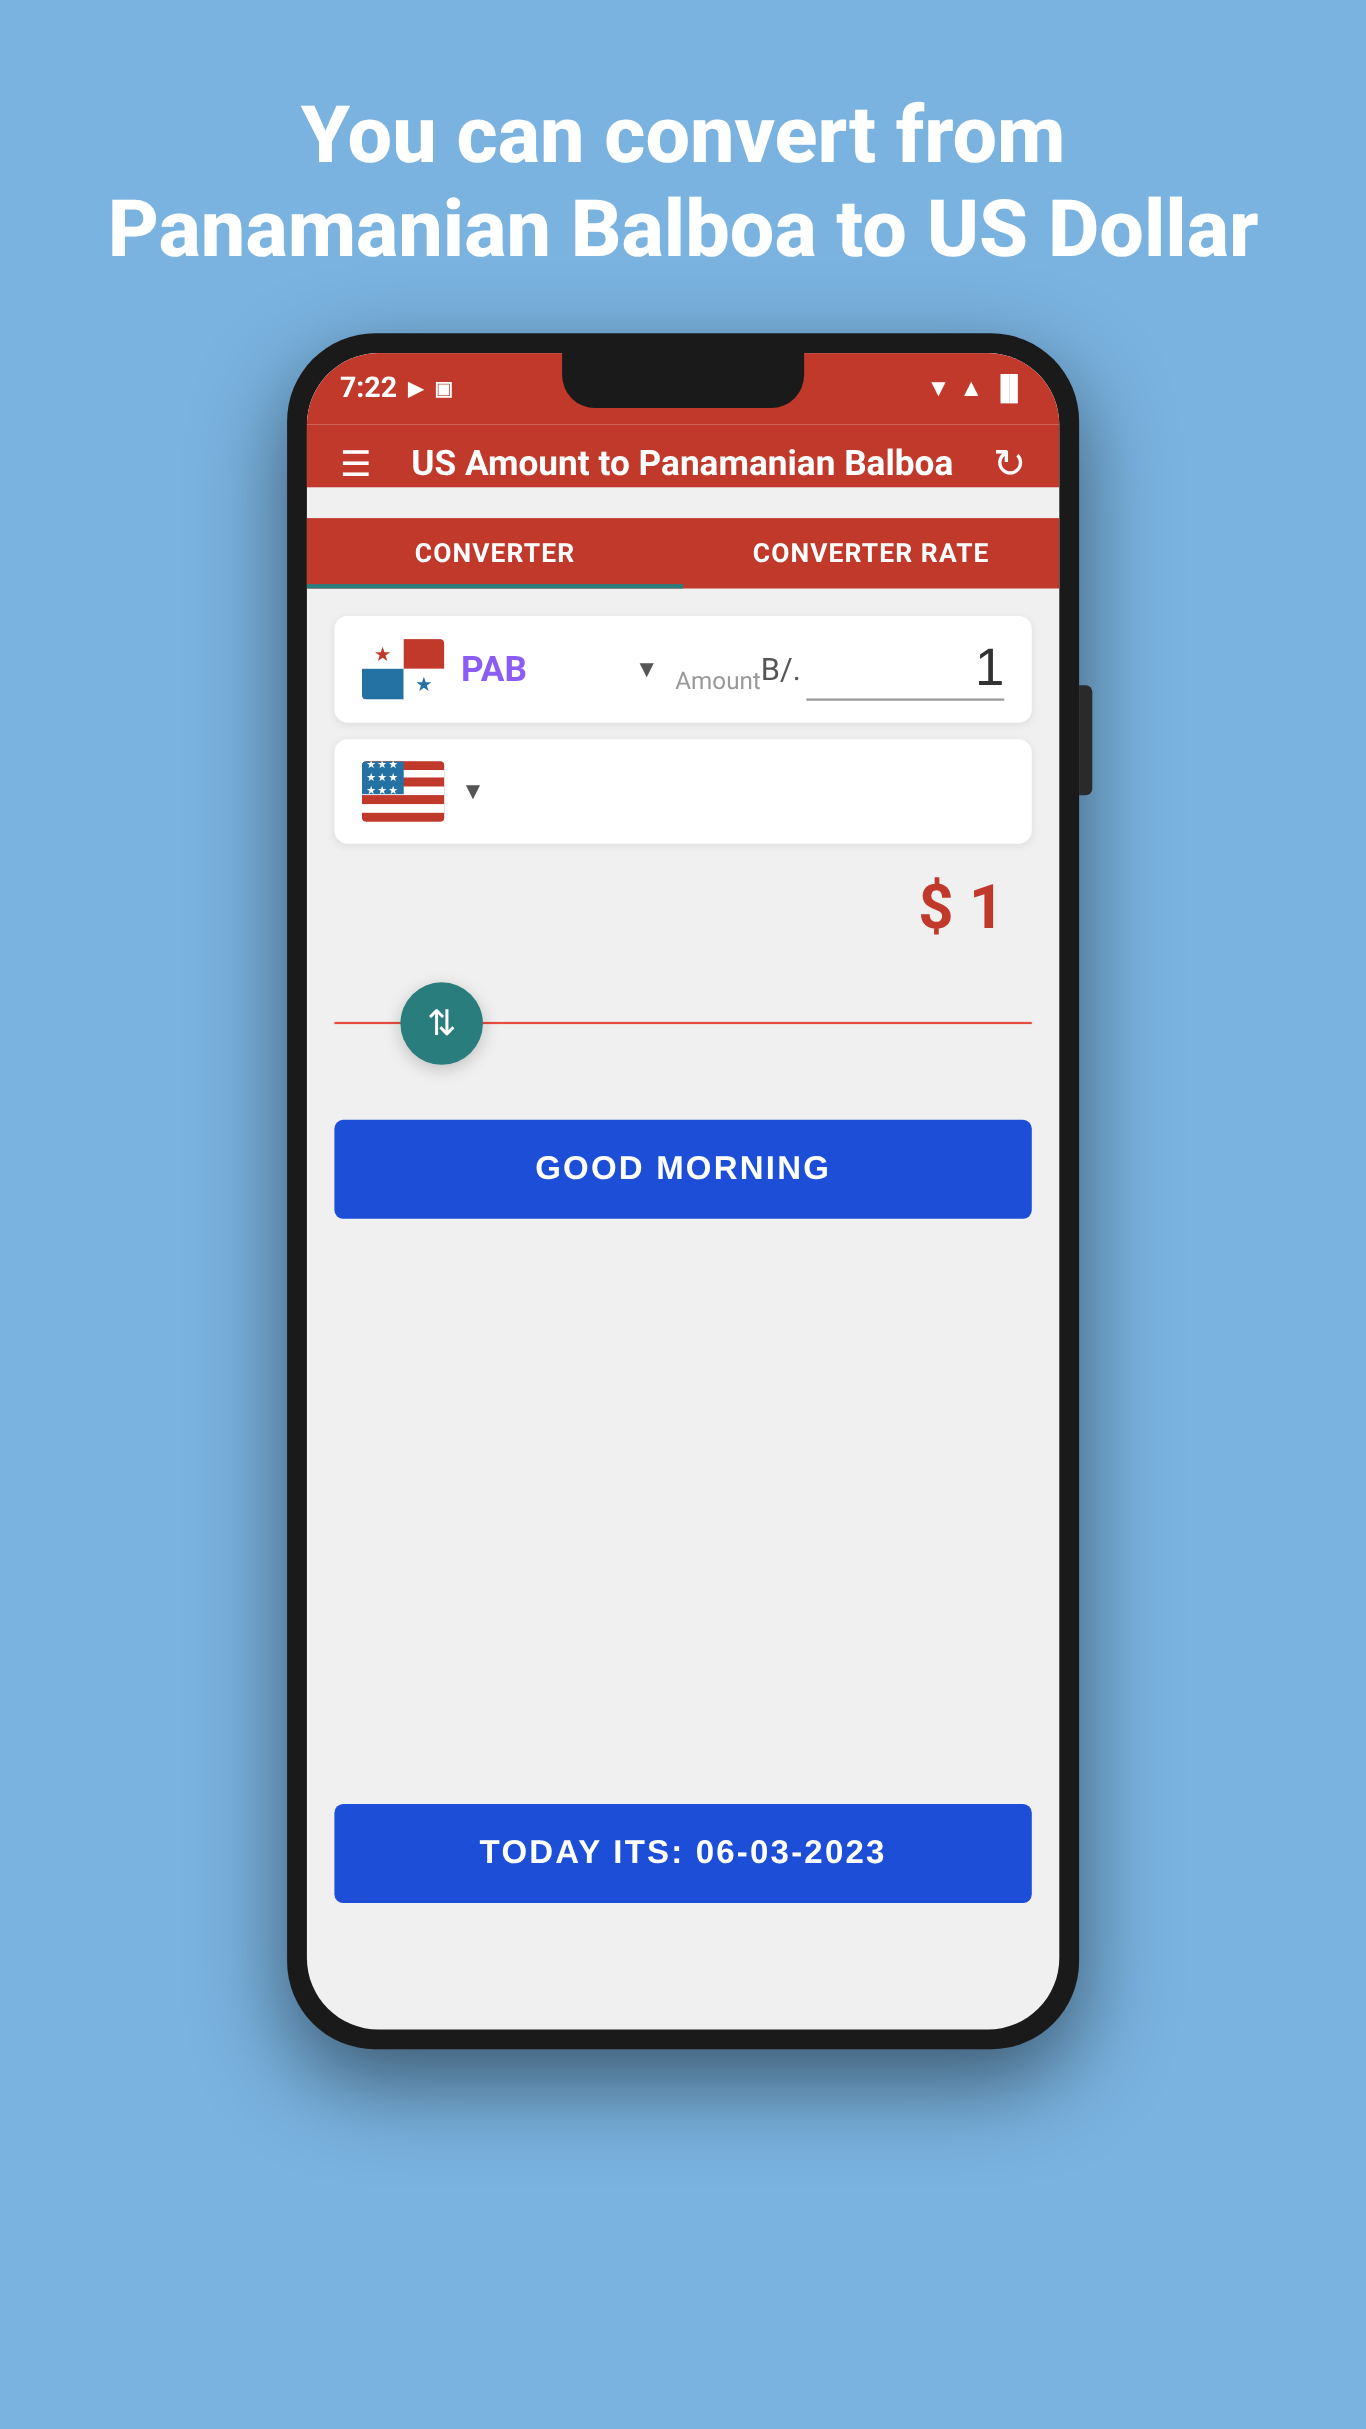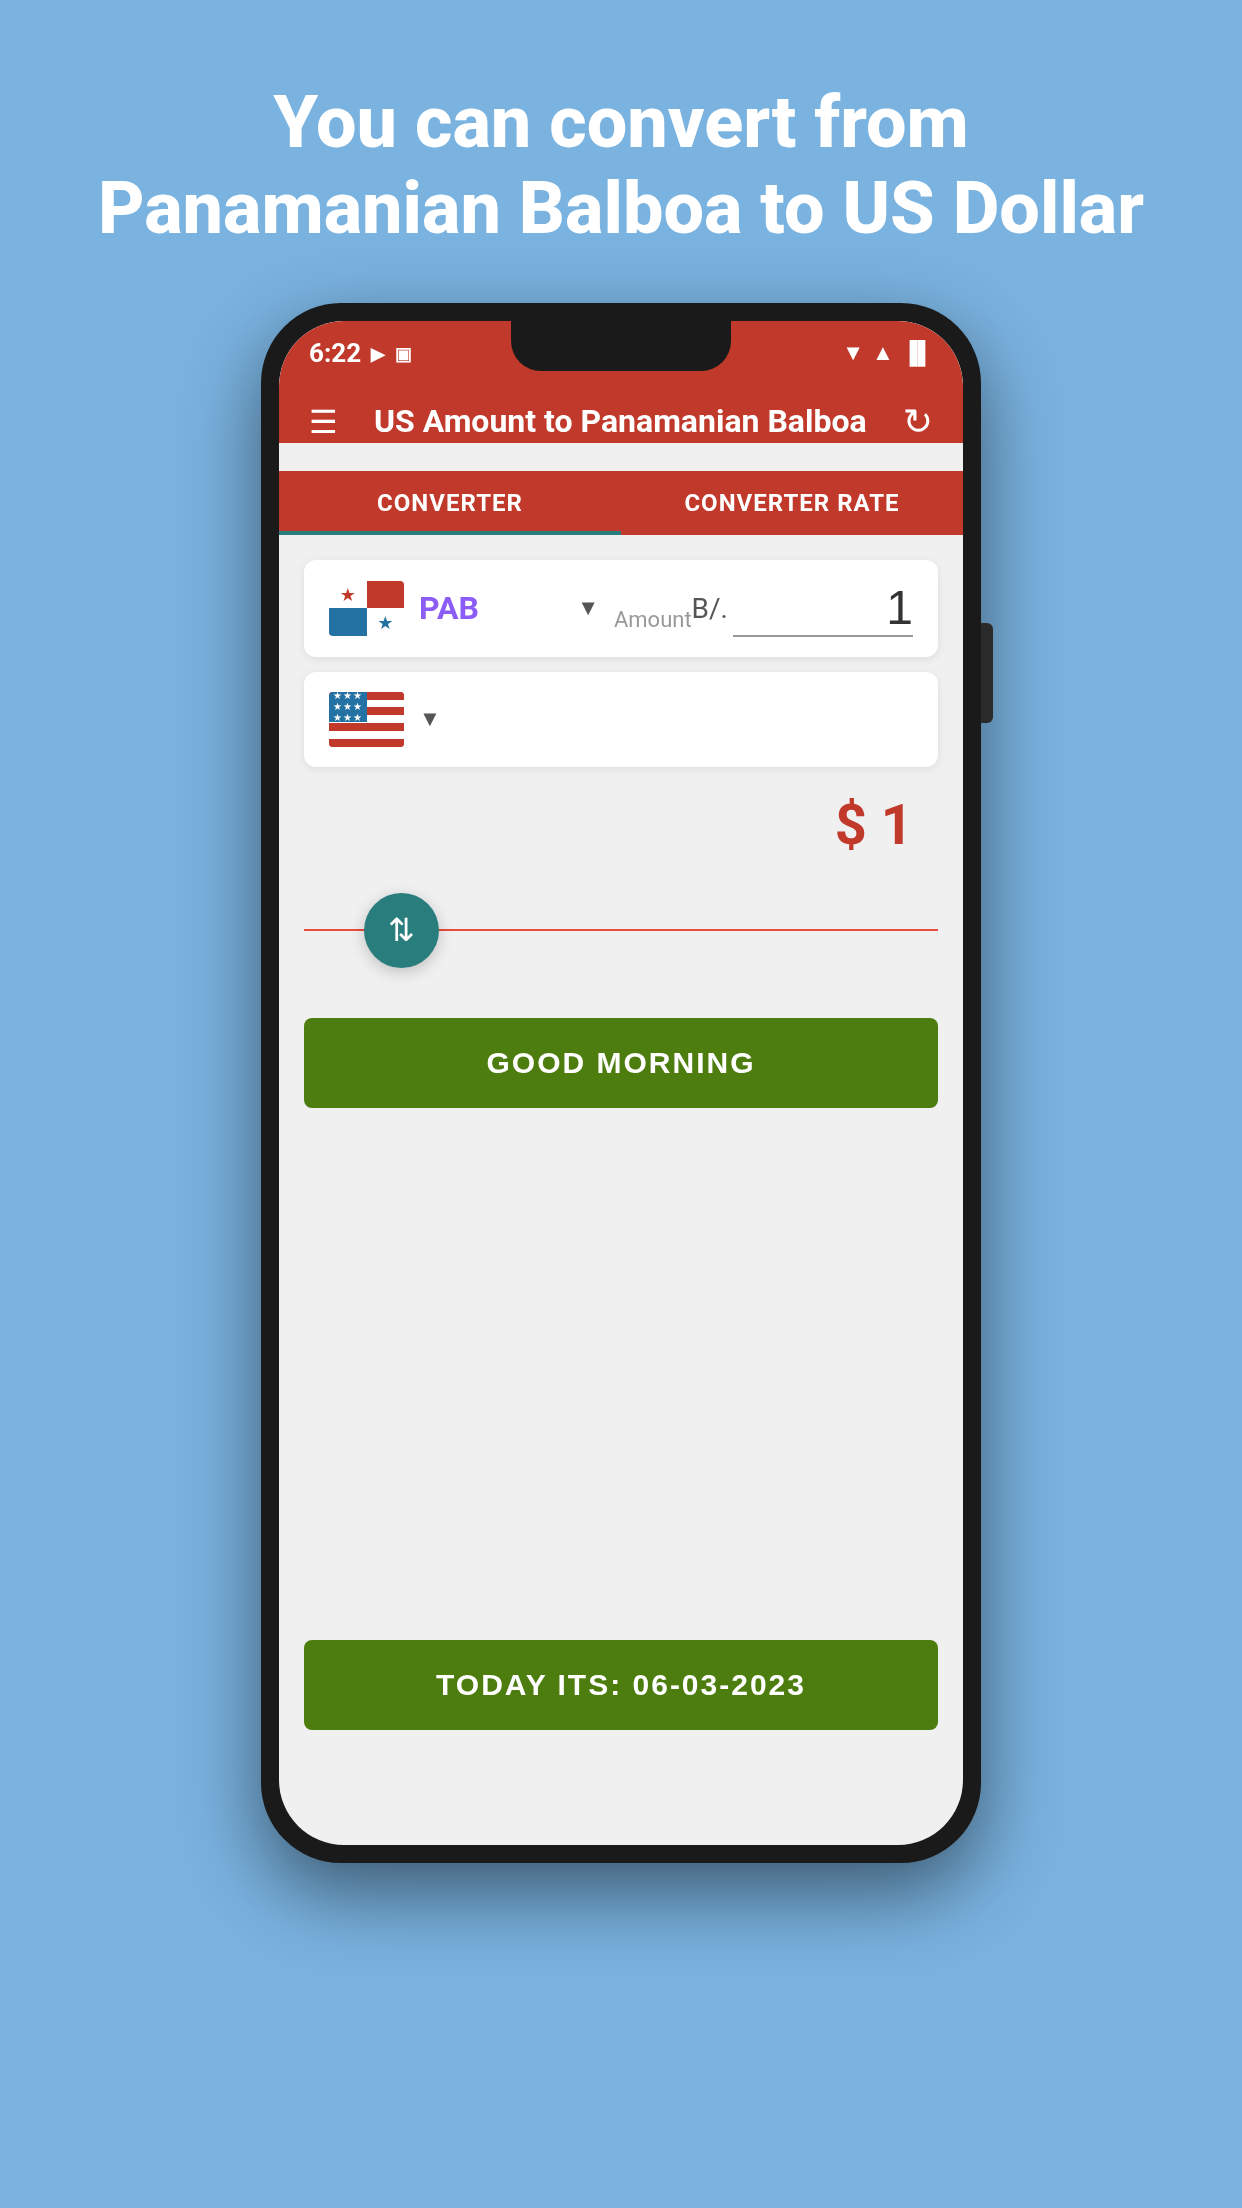--- a/index.html
+++ b/index.html
@@ -320,21 +320,21 @@
       z-index: 2;
       box-shadow: 0 4px 15px rgba(0,0,0,0.2);
     }
 
     .swap-arrows {
       color: white;
       font-size: 32px;
     }
 
     .greeting-button {
-      background: #4d7c0f;
+      background: #1d4ed8;
       color: white;
       font-size: 30px;
       font-weight: bold;
       letter-spacing: 2px;
       border: none;
       border-radius: 8px;
       padding: 28px 40px;
       width: 100%;
       margin: 30px 0 20px;
       cursor: pointer;
@@ -369,21 +369,21 @@
 
 <div class="phone-wrapper">
   <div class="phone-shell"></div>
   <div class="phone-screen">
     <div class="notch"></div>
     <div class="screen-content">
       <div class="content-inner">
 
         <div class="status-bar">
           <div class="status-left">
-            <span>6:22</span>
+            <span>7:22</span>
             <span style="font-size:18px;">▶</span>
             <span style="font-size:18px;">▣</span>
           </div>
           <div class="status-right">
             <span style="color:white;font-size:22px;">▼</span>
             <span style="color:white;font-size:22px;">▲</span>
             <span style="color:white;font-size:22px;">▐▌</span>
           </div>
         </div>
 

